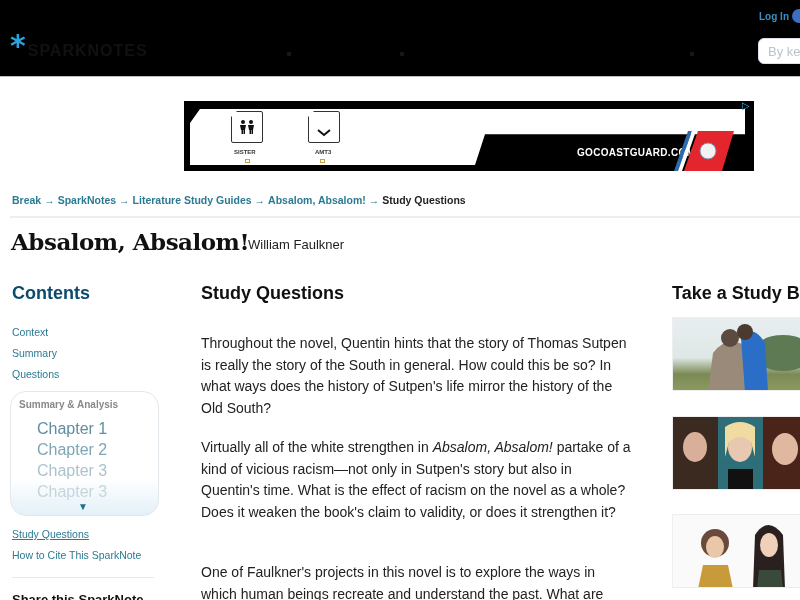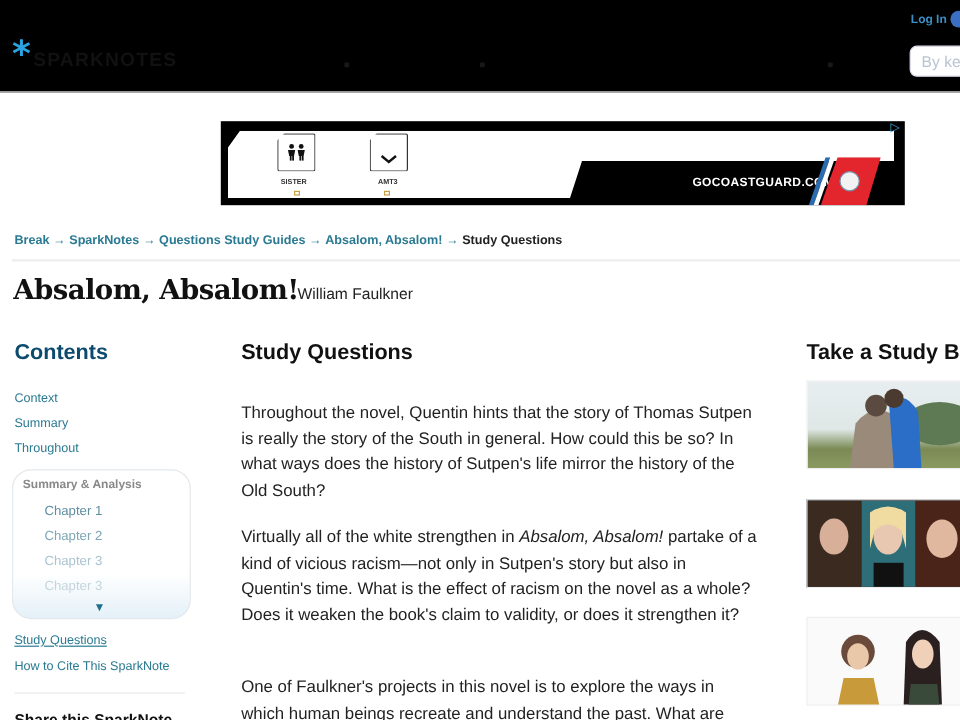--- a/index.html
+++ b/index.html
@@ -35,21 +35,21 @@
 
     
     .title { position: absolute; left: 11px; top: 228px; font-family: "DejaVu Serif", serif; font-size: 23px; font-weight: bold; color: #111; letter-spacing: -0.5px; }
     .author { position: absolute; left: 248px; top: 237px; font-size: 13px; color: #222; }
 
     
     .contents-title { position: absolute; left: 12px; top: 283px; font-size: 18px; font-weight: bold; color: #0c4a6e; }
     .side-link { position: absolute; left: 12px; font-size: 10.5px; font-weight: normal; color: #2b7a93; text-decoration: none; }
     .sa-box { position: absolute; left: 10px; top: 391px; width: 149px; height: 125px; border: 1px solid #e3e8ec; border-radius: 16px; background: linear-gradient(to bottom, #ffffff 0%, #ffffff 70%, #e4f0f8 100%); overflow: hidden; }
     .sa-title { position: absolute; left: 8px; top: 7px; font-size: 10px; font-weight: bold; color: #888; }
-    .sa-ch { position: absolute; left: 26px; font-size: 11px; }
+    .sa-ch { position: absolute; left: 26px; font-size: 16px; }
     .sa-arrow { position: absolute; left: 67px; top: 109px; color: #1e6f8c; font-size: 10px; }
     .side-divider { position: absolute; left: 12px; top: 577px; width: 142px; height: 1px; background: #e8e8e8; }
     .share-title { position: absolute; left: 12px; top: 592px; font-size: 13px; font-weight: bold; color: #111; }
 
     
     .main-title { position: absolute; left: 201px; top: 283px; font-size: 18px; font-weight: bold; color: #111; }
     .para { position: absolute; left: 201px; width: 430px; font-size: 14px; line-height: 21.5px; color: #222; }
     .para em { font-style: italic; }
 
     
@@ -99,31 +99,31 @@
   <svg class="ad-stripes" viewBox="0 0 60 40">
     <polygon points="14,0 18,0 4,40 0,40" fill="#2b6cb0"></polygon>
     <polygon points="18,0 22,0 8,40 4,40" fill="#ffffff"></polygon>
     <polygon points="24,0 60,0 48,40 10,40" fill="#e3262e"></polygon>
     <circle cx="34" cy="20" r="8" fill="#f2f2f2" stroke="#7a8ea8" stroke-width="1"></circle>
   </svg>
 </div>
 <span class="ad-choices">▷</span>
 
 <div class="breadcrumb">
-  <a>Break</a><span class="sep">→</span><a>SparkNotes</a><span class="sep">→</span><a>Questions Study Guides</a><span class="sep">→</span><a>Absalom, Absalom!</a><span class="sep">→</span><span class="current">Study Questions</span>
+  <a>Break</a><span class="sep">→</span><a>SparkNotes</a><span class="sep">→</span><a>Literature Study Guides</a><span class="sep">→</span><a>Absalom, Absalom!</a><span class="sep">→</span><span class="current">Study Questions</span>
 </div>
 <div class="bc-divider"></div>
 
 <h1 class="title">Absalom, Absalom!</h1>
 <span class="author">William Faulkner</span>
 
 <h2 class="contents-title">Contents</h2>
 <a class="side-link" style="top:326px">Context</a>
 <a class="side-link" style="top:347px">Summary</a>
-<a class="side-link" style="top:368px">Throughout</a>
+<a class="side-link" style="top:368px">Questions</a>
 
 <div class="sa-box">
   <span class="sa-title">Summary &amp; Analysis</span>
   <span class="sa-ch" style="top:28px;color:#5e8ea0">Chapter 1</span>
   <span class="sa-ch" style="top:49px;color:#7ea6b5">Chapter 2</span>
   <span class="sa-ch" style="top:70px;color:#a9c4cf">Chapter 3</span>
   <span class="sa-ch" style="top:91px;color:#c4d6dd">Chapter 3</span>
   <span class="sa-arrow">▼</span>
 </div>
 

